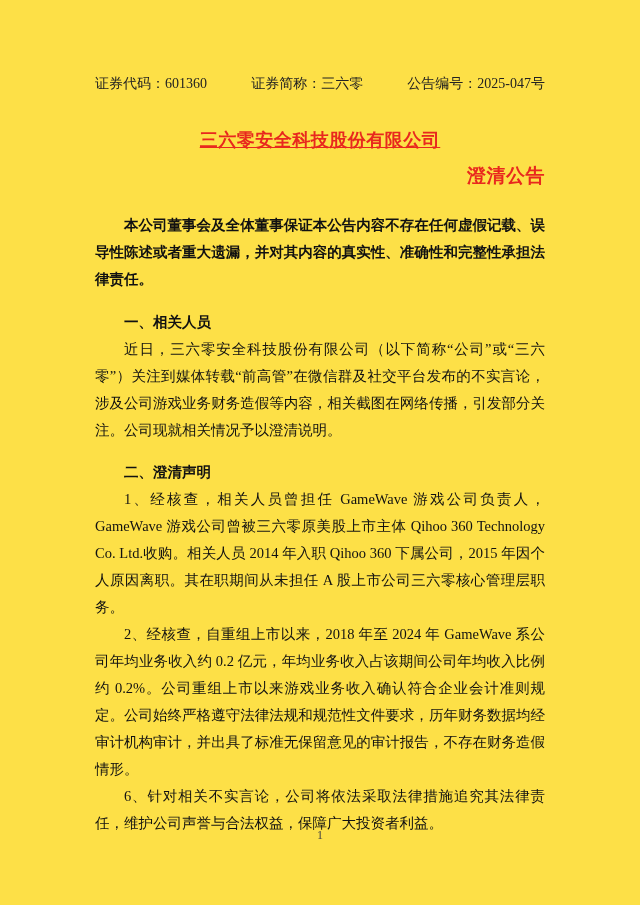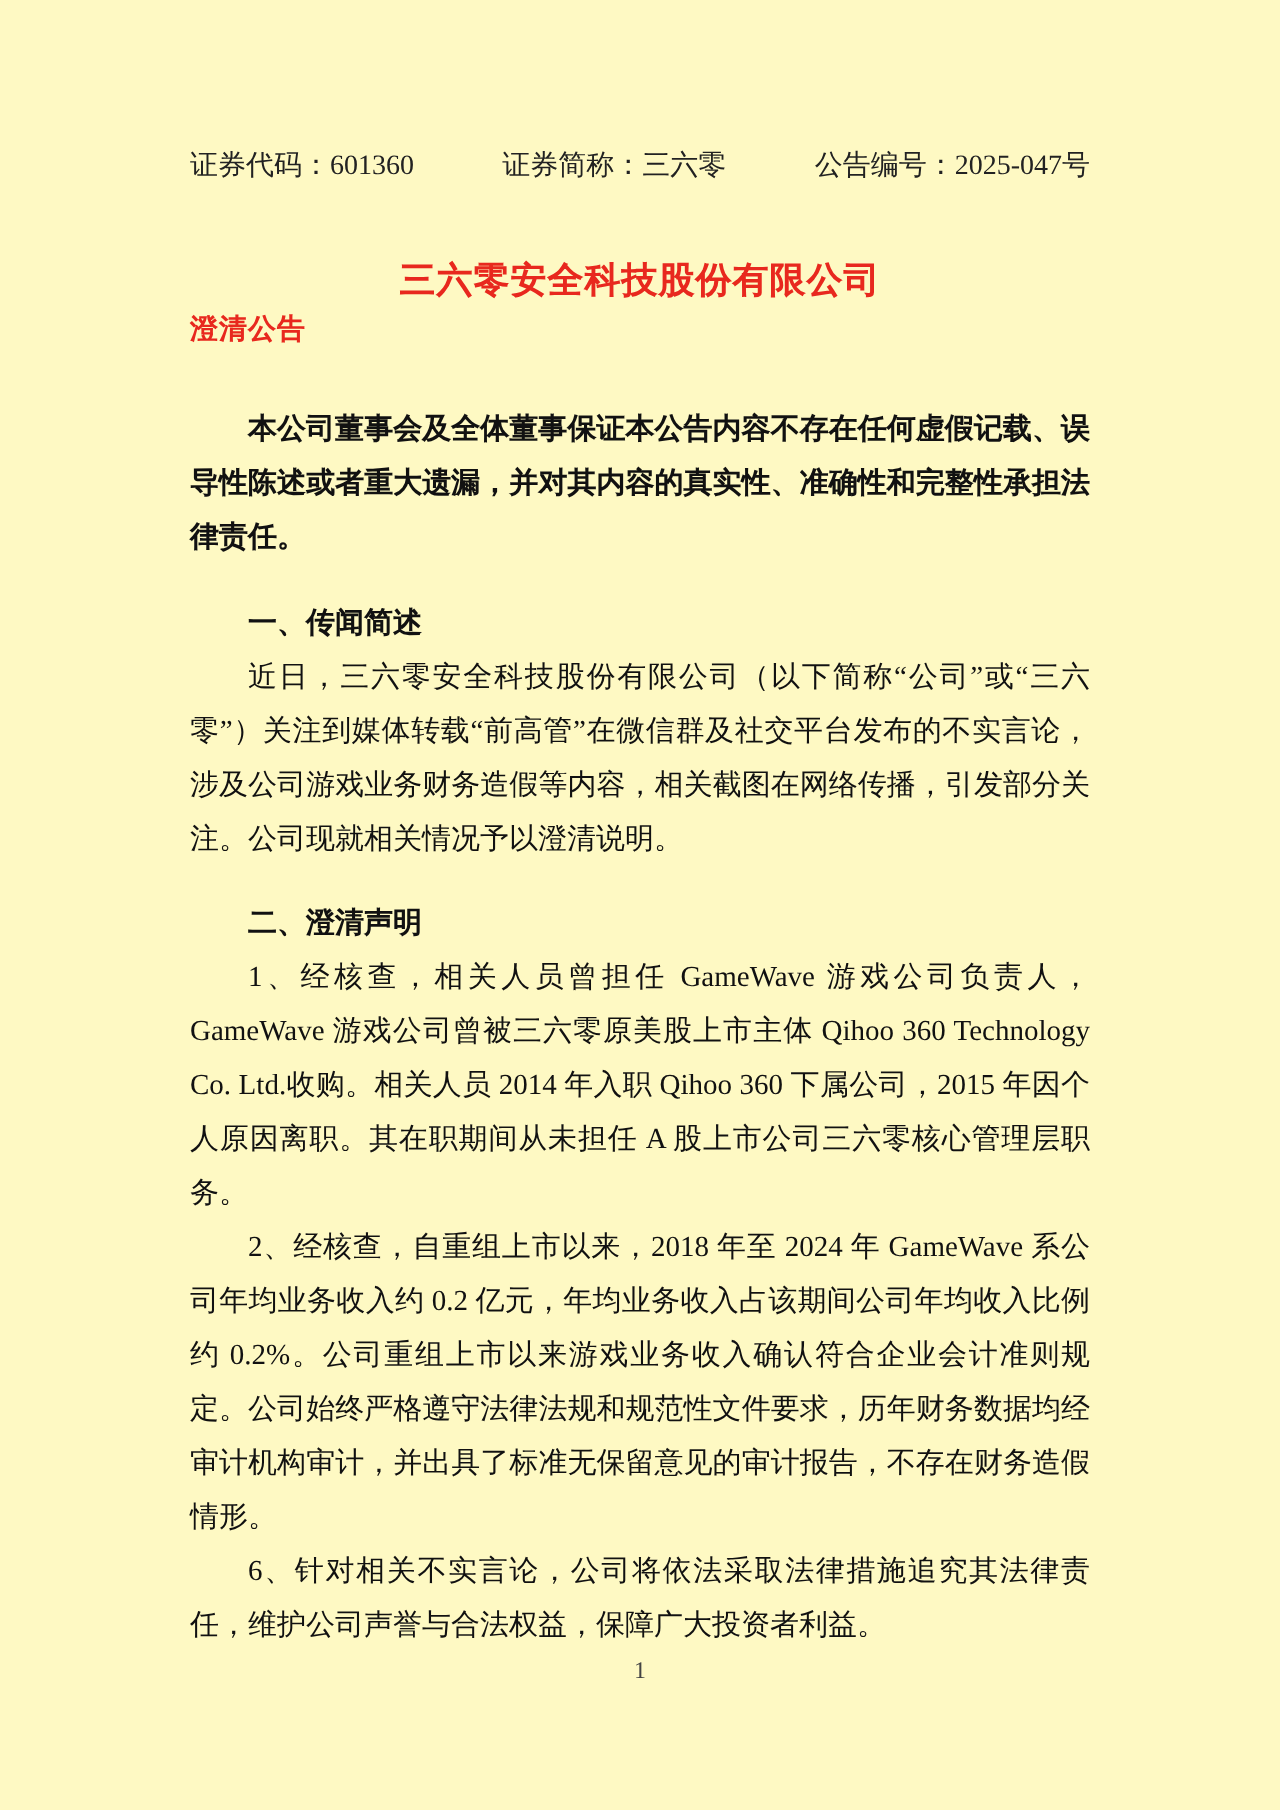--- a/index.html
+++ b/index.html
@@ -9,45 +9,46 @@
     height: 905px;
     font-family: "Liberation Serif", "DejaVu Serif", serif;
     color: #1a1a1a;
     position: relative;
     overflow: hidden;
   }
   .page {
     position: relative;
     width: 640px;
     height: 905px;
-    background: #fef9c3;
+    background: #fde047;
     padding: 74px 95px 0 95px;
   }
   .doc-header {
     display: flex;
     justify-content: space-between;
     align-items: baseline;
     font-size: 14px;
     line-height: 20px;
     color: #222;
     white-space: nowrap;
   }
   .company-title {
     margin-top: 34px;
     text-align: center;
     font-size: 18px;
     line-height: 24px;
     font-weight: bold;
     color: #e8281e;
     letter-spacing: 0.5px;
+    text-decoration: underline;
   }
   .doc-type {
-    margin-top: 3px;
-    text-align: left;
-    font-size: 14px;
+    margin-top: 13px;
+    text-align: right;
+    font-size: 19px;
     line-height: 22px;
     font-weight: bold;
     color: #e8281e;
     letter-spacing: 0.5px;
   }
   .declaration {
     margin-top: 26px;
     font-size: 14.5px;
     line-height: 27px;
     font-weight: bold;
@@ -90,21 +91,21 @@
     <span>证券代码：601360</span>
     <span>证券简称：三六零</span>
     <span>公告编号：2025-047号</span>
   </div>
 
   <h1 class="company-title">三六零安全科技股份有限公司</h1>
   <h2 class="doc-type">澄清公告</h2>
 
   <p class="declaration">本公司董事会及全体董事保证本公告内容不存在任何虚假记载、误导性陈述或者重大遗漏，并对其内容的真实性、准确性和完整性承担法律责任。</p>
 
-  <h3 class="section-heading">一、传闻简述</h3>
+  <h3 class="section-heading">一、相关人员</h3>
   <p class="body-paragraph">近日，三六零安全科技股份有限公司（以下简称“公司”或“三六零”）关注到媒体转载“前高管”在微信群及社交平台发布的不实言论，涉及公司游戏业务财务造假等内容，相关截图在网络传播，引发部分关注。公司现就相关情况予以澄清说明。</p>
 
   <h3 class="section-heading">二、澄清声明</h3>
   <p class="body-paragraph">1、经核查，相关人员曾担任 GameWave 游戏公司负责人，GameWave 游戏公司曾被三六零原美股上市主体 Qihoo 360 Technology Co. Ltd.收购。相关人员 2014 年入职 Qihoo 360 下属公司，2015 年因个人原因离职。其在职期间从未担任 A 股上市公司三六零核心管理层职务。</p>
   <p class="body-paragraph">2、经核查，自重组上市以来，2018 年至 2024 年 GameWave 系公司年均业务收入约 0.2 亿元，年均业务收入占该期间公司年均收入比例约 0.2%。公司重组上市以来游戏业务收入确认符合企业会计准则规定。公司始终严格遵守法律法规和规范性文件要求，历年财务数据均经审计机构审计，并出具了标准无保留意见的审计报告，不存在财务造假情形。</p>
   <p class="body-paragraph">6、针对相关不实言论，公司将依法采取法律措施追究其法律责任，维护公司声誉与合法权益，保障广大投资者利益。</p>
 
 
   <div class="page-number">1</div>
 

